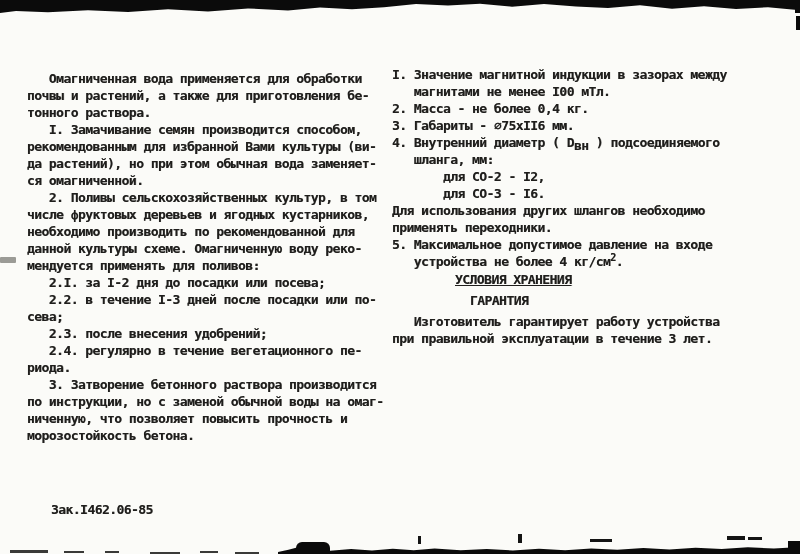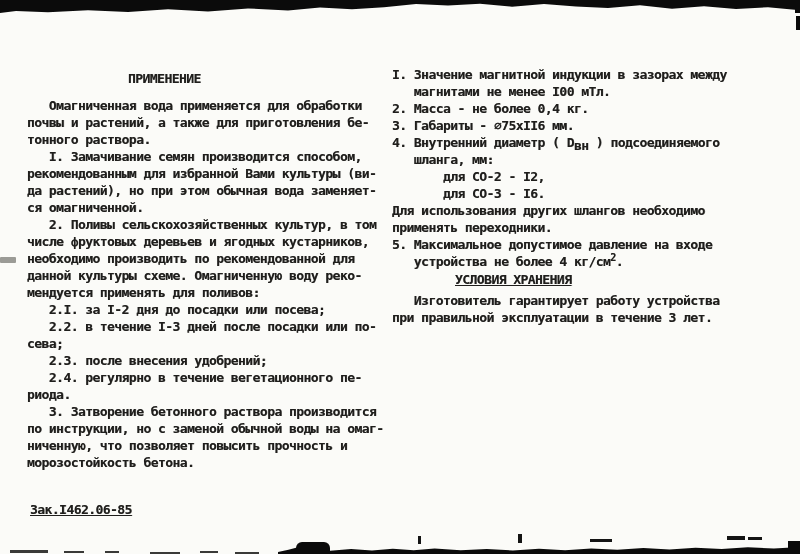--- a/index.html
+++ b/index.html
@@ -19,21 +19,21 @@
   }
   .pre{white-space:pre;}
   .col-left{position:absolute;left:27px;top:70px;width:356px;}
   .col-right{position:absolute;left:392px;top:66px;width:400px;}
   .heading-app{margin-left:101px;margin-bottom:10px;}
   .heading-tech{margin-left:48px;margin-bottom:7px;}
   .heading-storage{margin-left:63px;margin-top:1px;margin-bottom:4px;text-decoration:underline;}
   .heading-warranty{margin-left:78px;margin-top:4px;margin-bottom:4px;}
   .sub{font-size:13px;vertical-align:-3px;line-height:0;letter-spacing:-0.5px;}
   .sup{font-size:10px;vertical-align:5px;line-height:0;}
-  .order-no{position:absolute;left:30px;top:501px;text-decoration:underline;}
+  .order-no{position:absolute;left:51px;top:501px;}
   
   .scan{position:absolute;background:#0b0b0b;}
   .scan-top{
     top:0;left:0;width:800px;height:13px;
     clip-path:polygon(0 0,100% 0,100% 78%,96% 55%,92% 70%,88% 48%,84% 68%,80% 40%,
       76% 62%,72% 50%,68% 30%,64% 52%,60% 28%,56% 42%,52% 30%,48% 55%,44% 72%,
       40% 58%,36% 80%,31% 65%,26% 88%,21% 72%,16% 92%,11% 78%,6% 95%,2% 85%,0 100%);
   }
   .scan-bottom-bar{
     left:278px;bottom:0;width:522px;height:7px;
@@ -63,21 +63,20 @@
 <body>
 
 <div class="page">
 
   <div class="scan scan-top"></div>
   <div class="dash r1"></div>
   <div class="dash r2"></div>
   <div class="dash edge-left"></div>
 
   <div class="col-left typewriter">
-    <div class="heading-app">ПРИМЕНЕНИЕ</div>
     <div class="pre">   Омагниченная вода применяется для обработки
 почвы и растений, а также для приготовления бе-
 тонного раствора.
    I. Замачивание семян производится способом,
 рекомендованным для избранной Вами культуры (ви-
 да растений), но при этом обычная вода заменяет-
 ся омагниченной.
    2. Поливы сельскохозяйственных культур, в том
 числе фруктовых деревьев и ягодных кустарников,
 необходимо производить по рекомендованной для
@@ -102,20 +101,21 @@
 3. Габариты - ∅75хII6 мм.
 4. Внутренний диаметр ( D</span><span class="sub">вн</span><span> ) подсоединяемого
    шланга, мм:
        для СО-2 - I2,
        для СО-3 - I6.
 Для использования других шлангов необходимо
 применять переходники.
 5. Максимальное допустимое давление на входе
    устройства не более 4 кг/см</span><span class="sup">2</span><span>.</span></div>
     <div class="heading-storage">УСЛОВИЯ ХРАНЕНИЯ</div>
+    <div class="heading-warranty">ГАРАНТИЯ</div>
     <div class="pre">   Изготовитель гарантирует работу устройства
 при правильной эксплуатации в течение 3 лет.</div>
   </div>
 
   <div class="order-no typewriter">Зак.I462.06-85</div>
 
   <div class="dash d1"></div>
   <div class="dash d2"></div>
   <div class="dash d3"></div>
   <div class="dash d4"></div>

